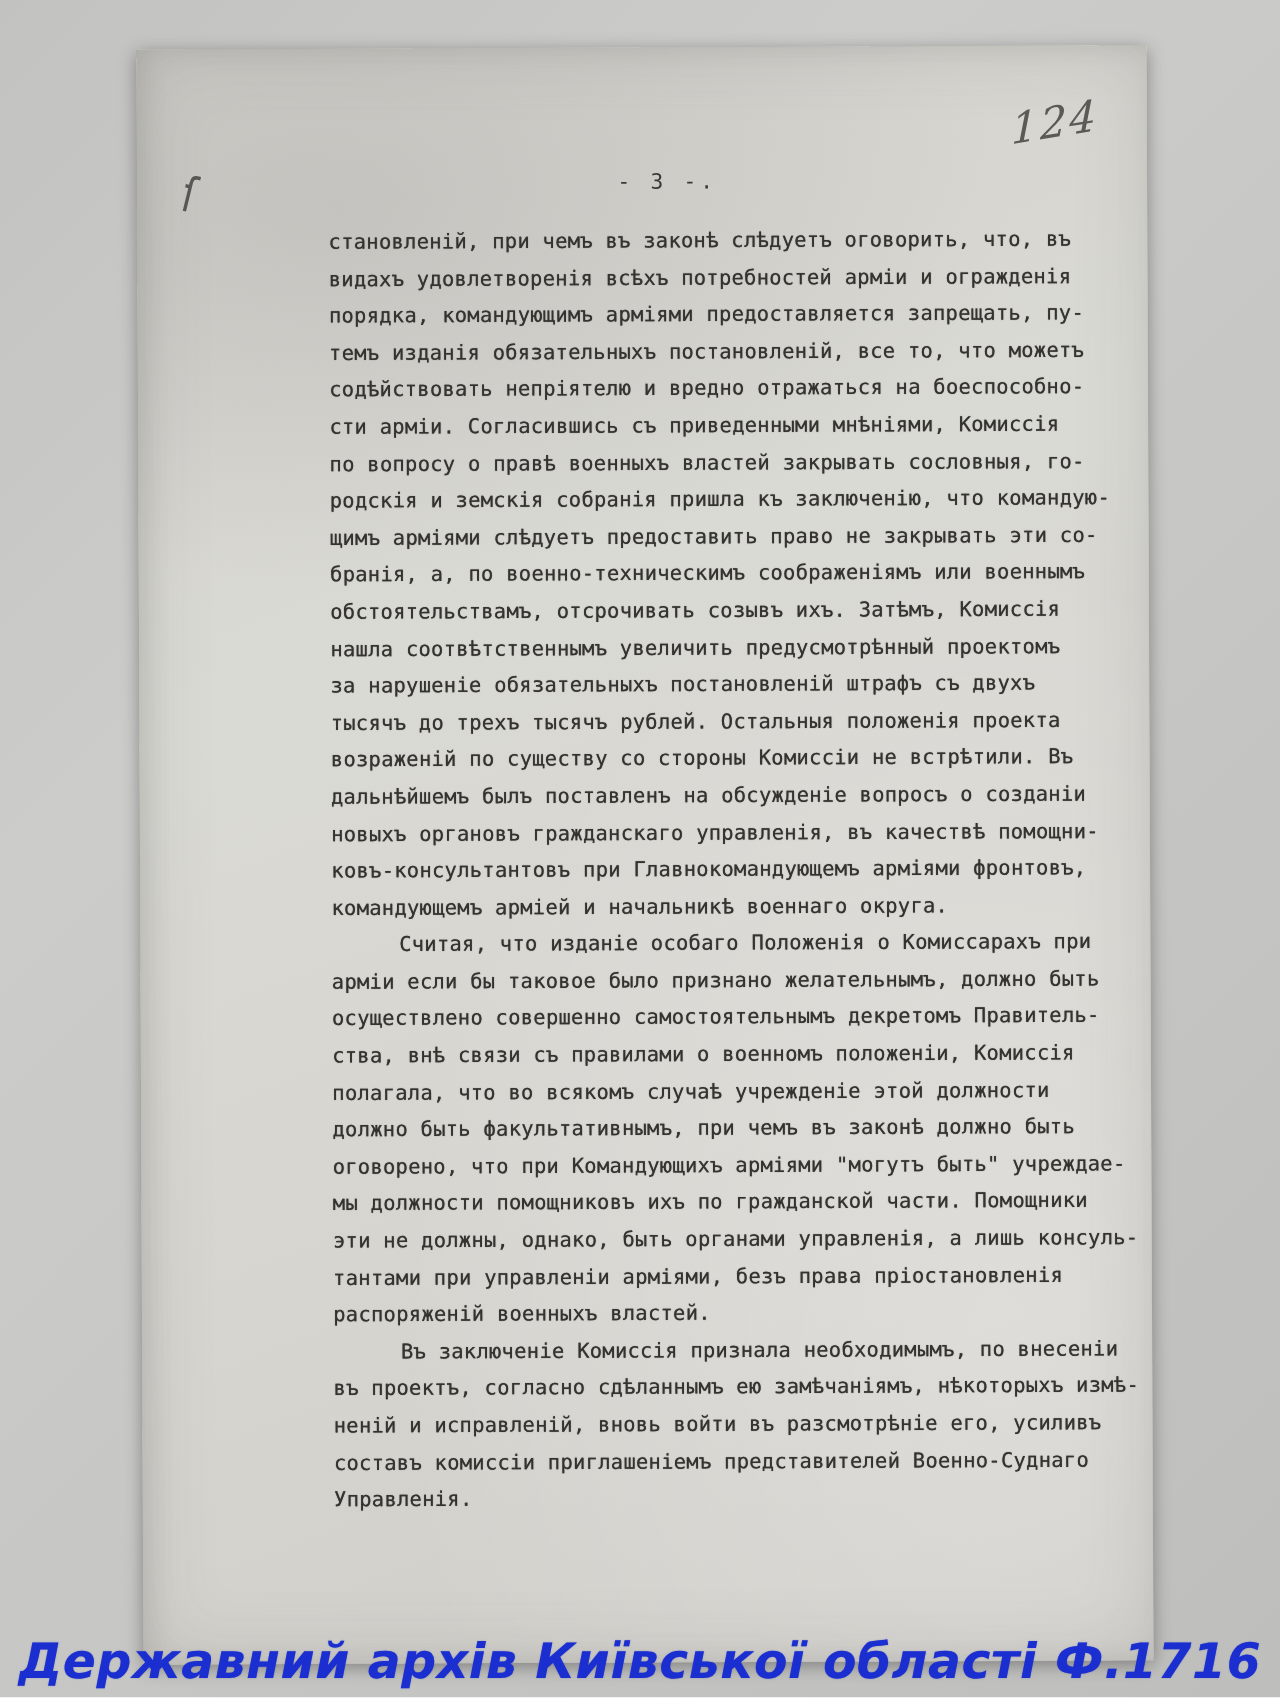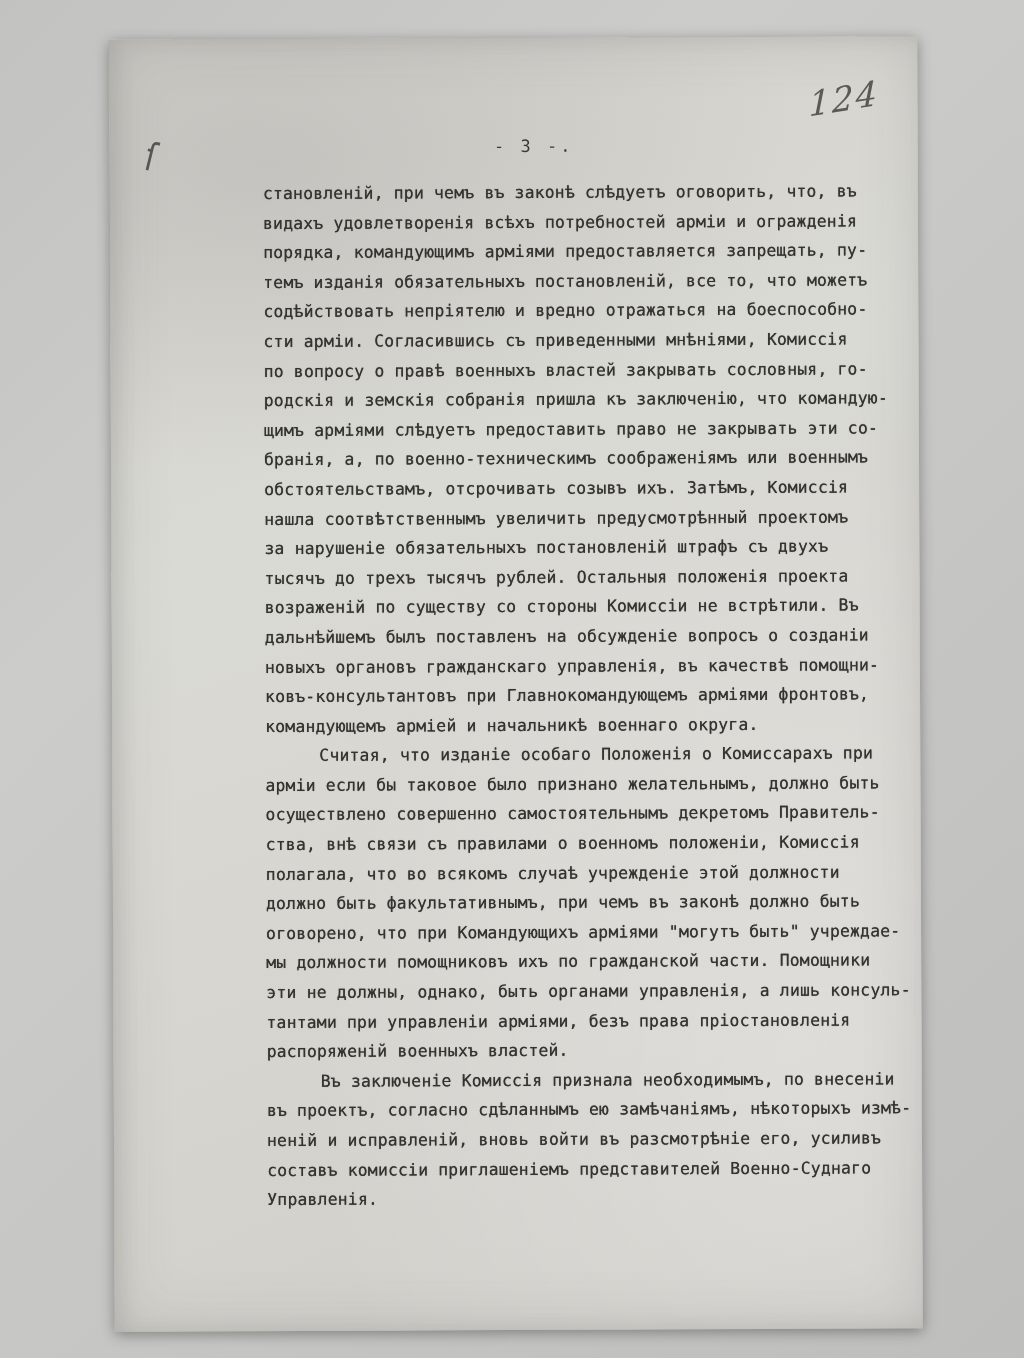--- a/index.html
+++ b/index.html
@@ -133,13 +133,14 @@
         <div class="line">эти не должны, однако, быть органами управленія, а лишь консуль-</div>
         <div class="line">тантами при управленіи арміями, безъ права пріостановленія</div>
         <div class="line">распоряженій военныхъ властей.</div>
         <div class="line indent">Въ заключеніе Комиссія признала необходимымъ, по внесеніи</div>
         <div class="line">въ проектъ, согласно сдѣланнымъ ею замѣчаніямъ, нѣкоторыхъ измѣ-</div>
         <div class="line">неній и исправленій, вновь войти въ разсмотрѣніе его, усиливъ</div>
         <div class="line">составъ комиссіи приглашеніемъ представителей Военно-Суднаго</div>
         <div class="line">Управленія.</div>
       </div>
   </div>
+  <div class="watermark" style="color: rgb(27, 46, 208);">Державний архів Київської області Ф.1716</div>
 </div>
 
 </body></html>

